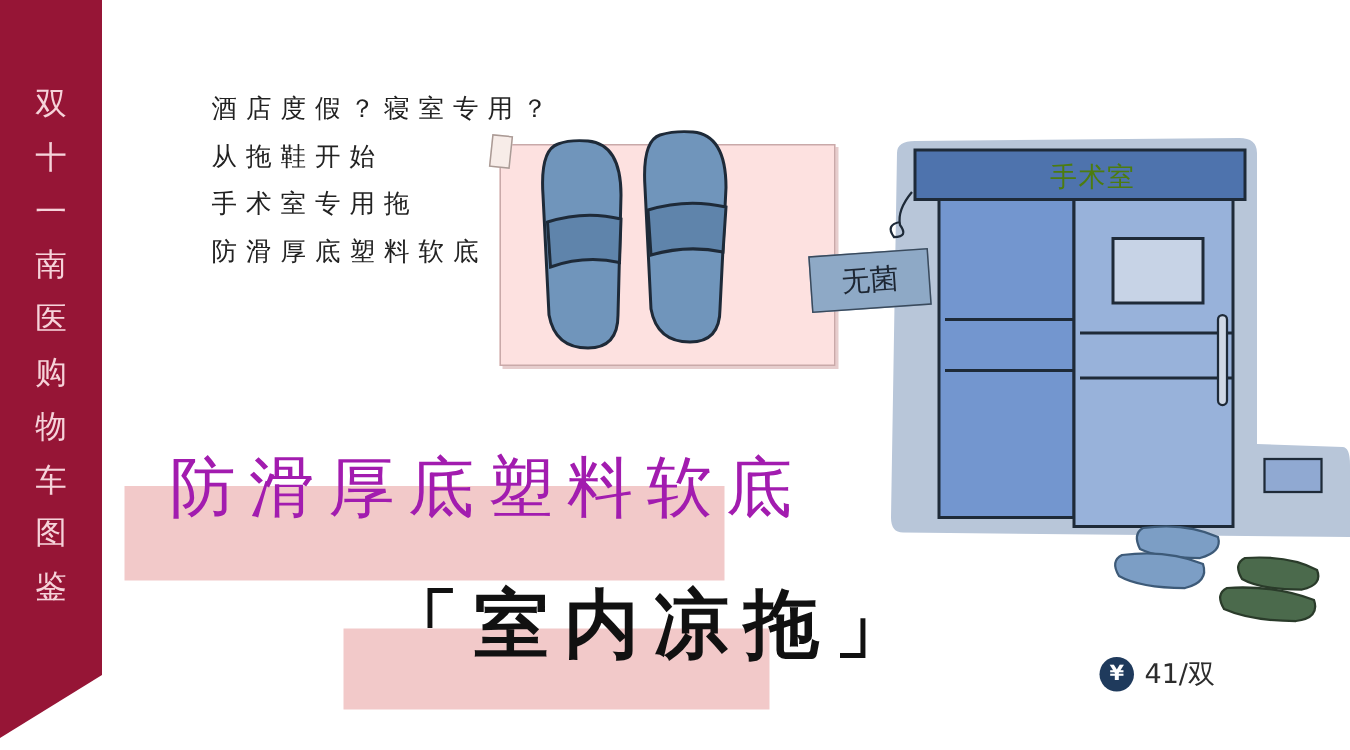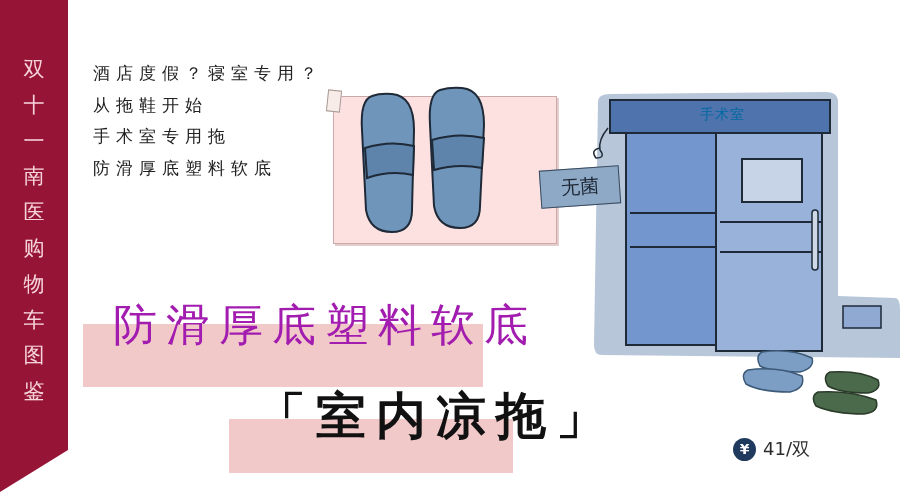--- a/index.html
+++ b/index.html
@@ -17,21 +17,21 @@
       position: absolute; left: 0; top: 52px; width: 68px;
       display: flex; flex-direction: column; align-items: center;
     }
     .banner-text span {
       color: #f6d3da; font-size: 21px; line-height: 35.8px; font-weight: 300;
     }
     .intro {
       position: absolute; left: 93px; top: 58px;
       color: #222; font-size: 17px; letter-spacing: 6px; line-height: 31.5px;
     }
-    .intro div { white-space: nowrap; }
+    .intro div { white-space: nowrap; margin-left: 48px; }
     .pink-band { position: absolute; background: #f2c9c9; }
     .band1 { left: 83px; top: 324px; width: 400px; height: 63px; }
     .band2 { left: 229px; top: 419px; width: 284px; height: 54px; }
     .headline1 {
       position: absolute; left: 113px; top: 296px;
       font-size: 44px; letter-spacing: 9px; color: #a21caf; font-weight: 300;
       white-space: nowrap;
     }
     .headline2 {
       position: absolute; left: 256px; top: 383px;
@@ -50,21 +50,21 @@
     .illus { position: absolute; left: 0; top: 0; }
     .sign {
       position: absolute; left: 540px; top: 168px; width: 78px; height: 36px;
       background: #8ea9c6; border: 1.5px solid #3a4a5c;
       transform: rotate(-4deg);
       display: flex; align-items: center; justify-content: center;
       font-size: 19px; color: #1d2633;
     }
     .door-title {
       position: absolute; left: 700px; top: 106px;
-      color: #0369a1; font-size: 14px; letter-spacing: 1px;
+      color: #4d7c0f; font-size: 18px; letter-spacing: 1px;
     }
     .price {
       position: absolute; left: 733px; top: 437px;
       display: flex; align-items: center; gap: 7px;
     }
     .yen-icon {
       width: 23px; height: 23px; border-radius: 50%;
       background: #1f3a5c; color: #fff; font-size: 14px; font-weight: bold;
       display: flex; align-items: center; justify-content: center;
     }

